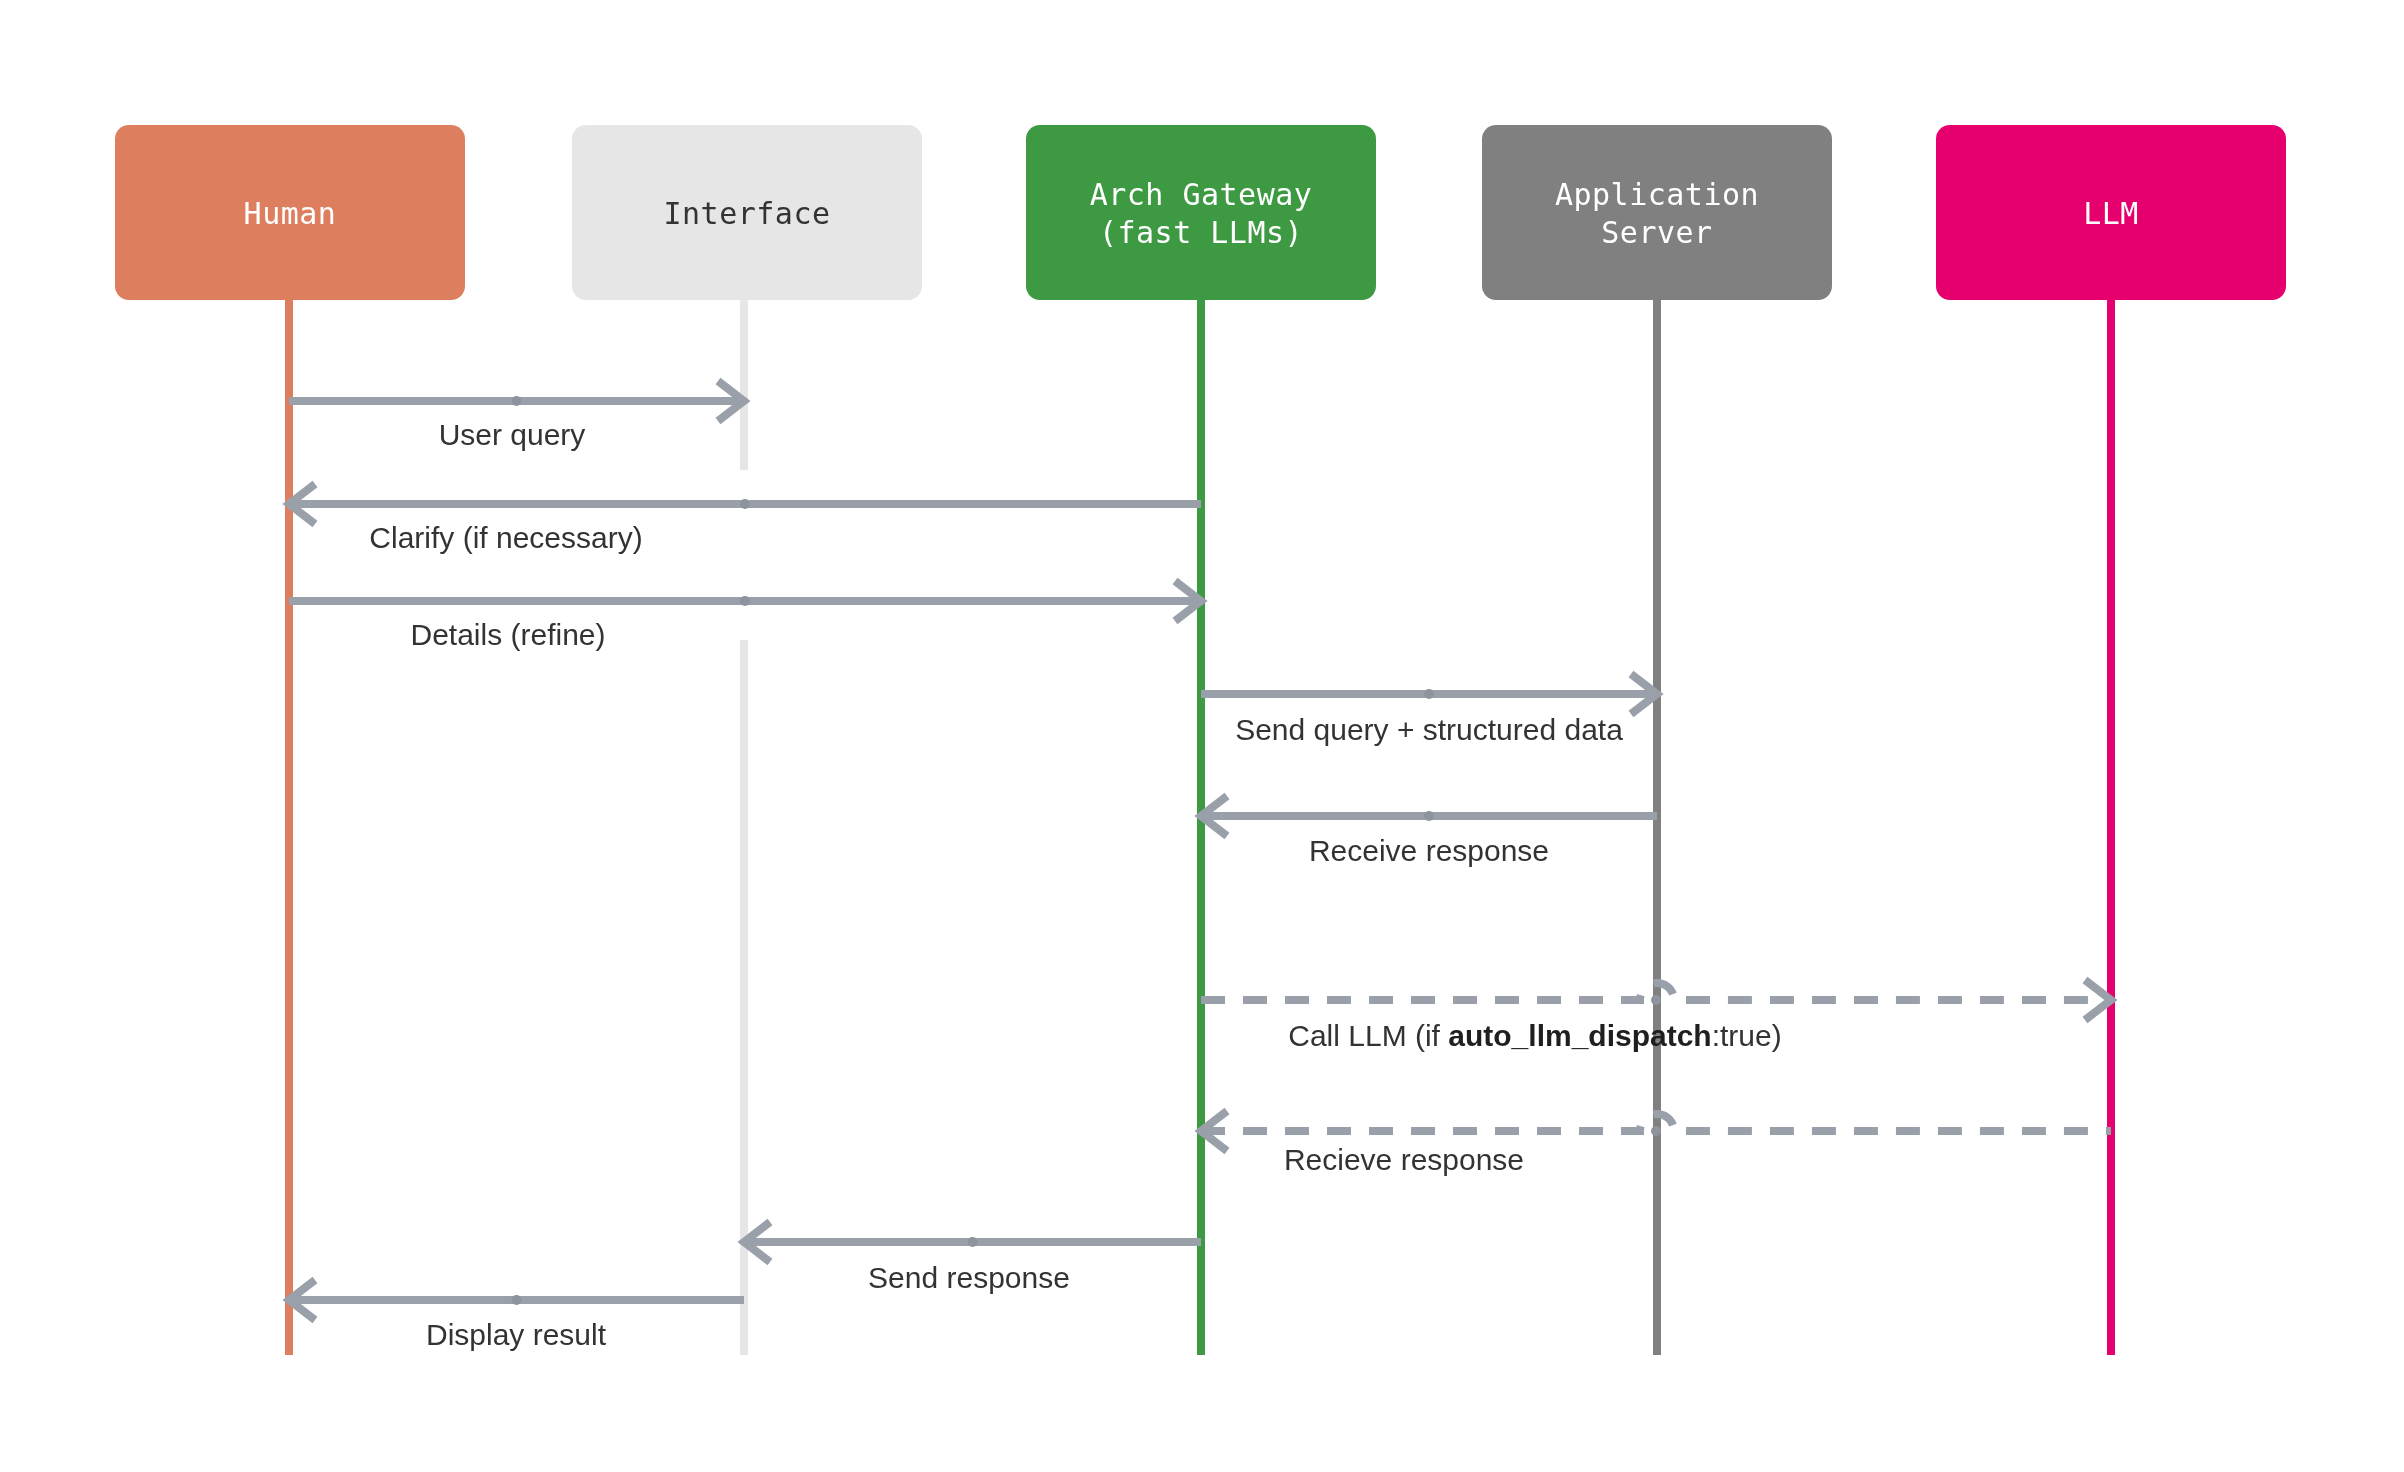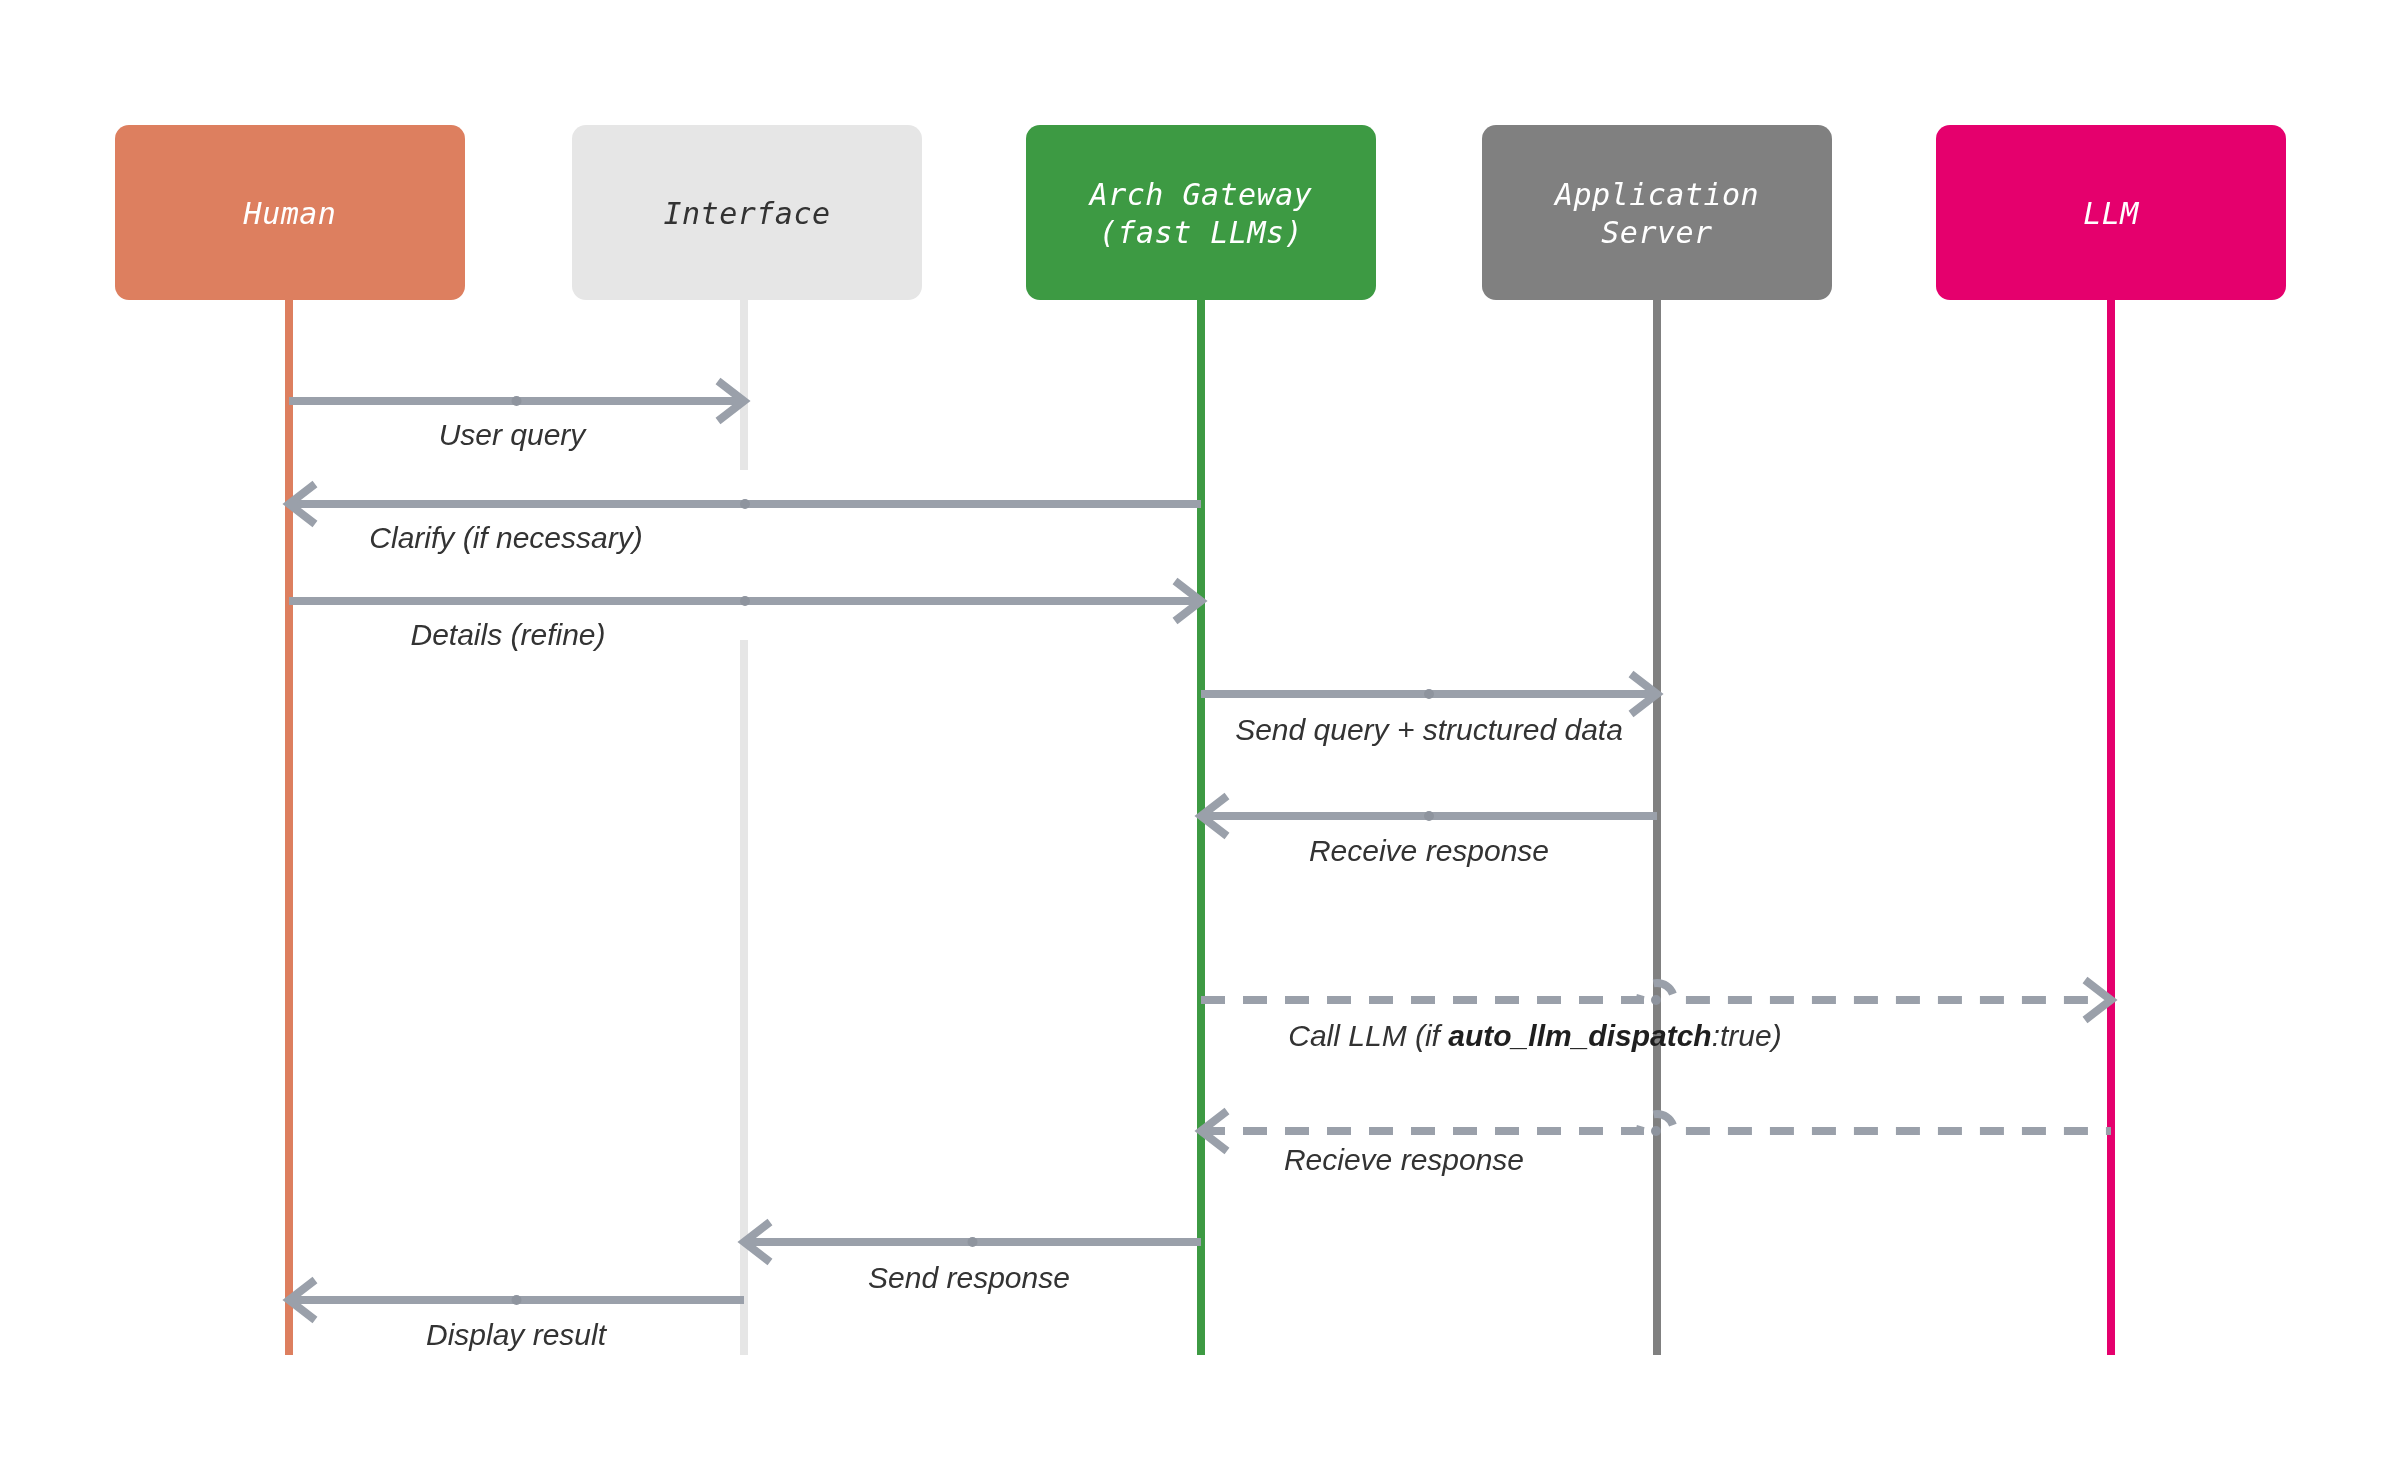--- a/index.html
+++ b/index.html
@@ -10,21 +10,20 @@
   }
   body {
     font-family: "Liberation Sans", sans-serif;
   }
   #stage {
     position: relative;
     width: 2293px;
     height: 1472px;
     background: #ffffff;
     overflow: hidden;
-    font-style: italic;
   }
   #diagram-svg {
     position: absolute;
     left: 0;
     top: 0;
     width: 2404px;
     height: 1472px;
     display: block;
   }
   .actor-label {

